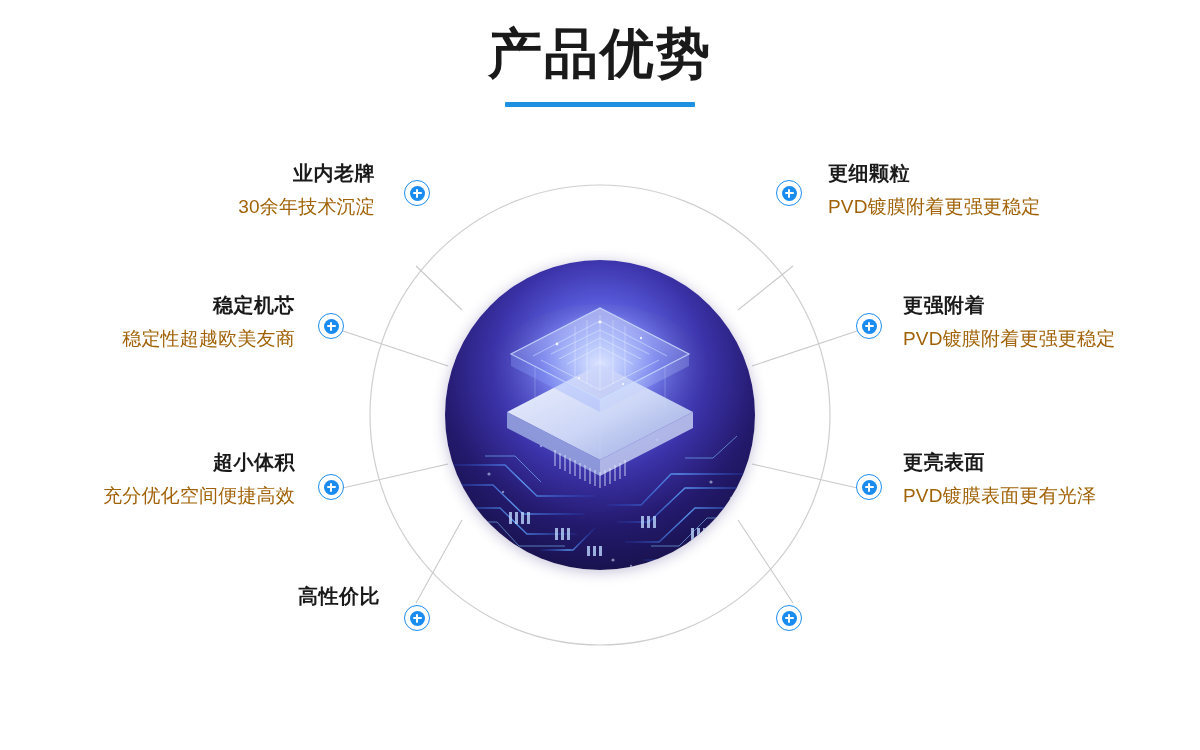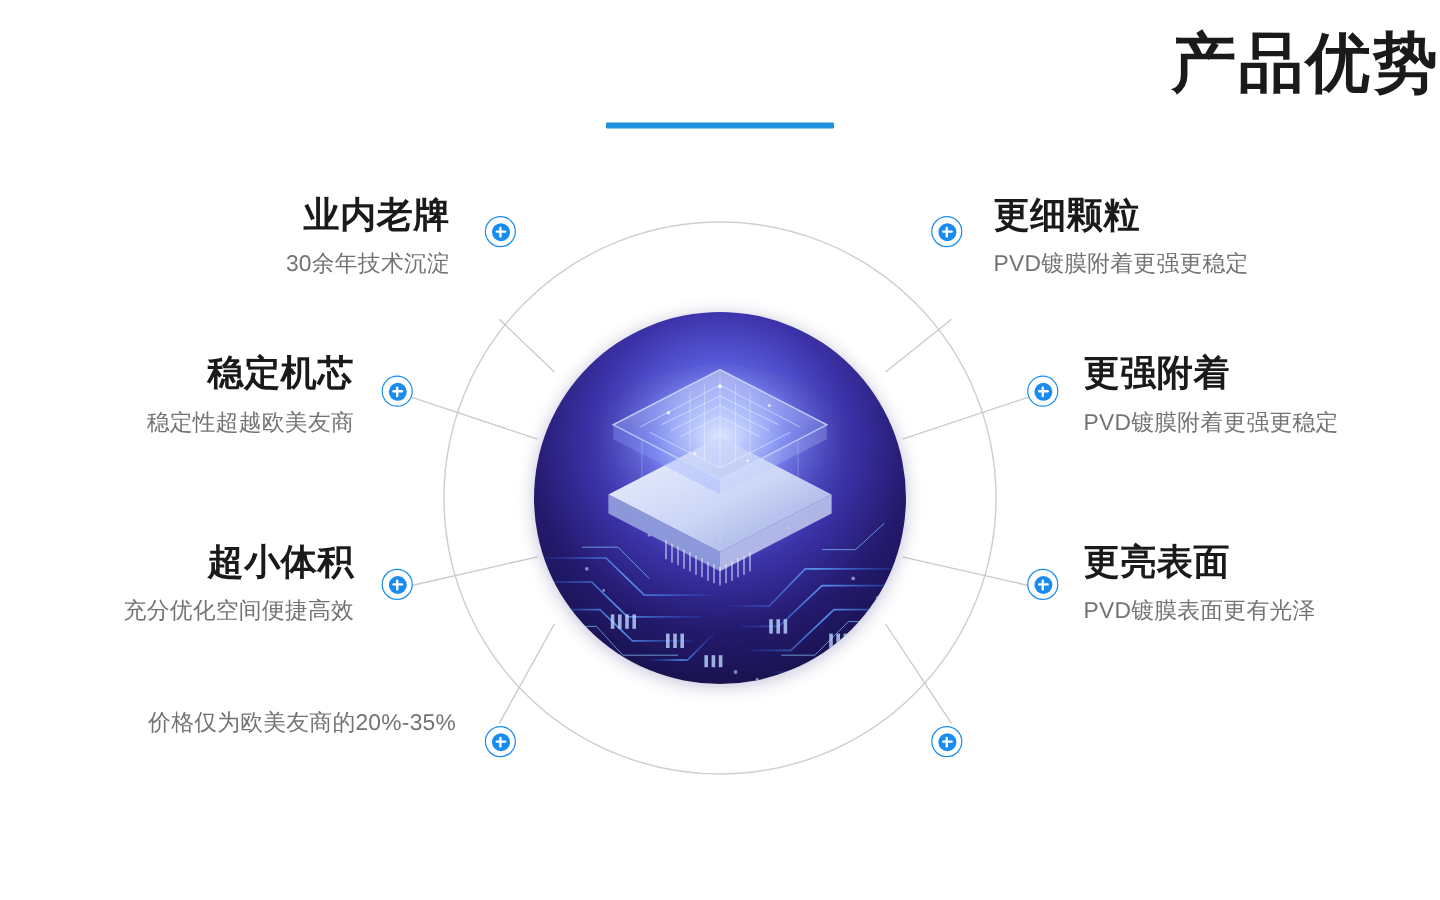--- a/index.html
+++ b/index.html
@@ -22,21 +22,21 @@
     height: 750px;
     background: #ffffff;
   }
 
   
   .header {
     position: absolute;
     top: 22px;
     left: 0;
     width: 1200px;
-    text-align: right;
+    text-align: center;
   }
   .page-title {
     font-size: 54px;
     font-weight: 700;
     letter-spacing: 2px;
     color: #1a1a1a;
     line-height: 1.15;
     font-family: "Liberation Sans", "DejaVu Sans", sans-serif;
   }
   .title-underline {
@@ -138,31 +138,31 @@
 
   
   .label {
     position: absolute;
     width: 330px;
   }
   .label.right { text-align: left; }
   .label.left  { text-align: right; }
 
   .label-title {
-    font-size: 30px;
+    font-size: 20px;
     font-weight: 700;
     color: #1a1a1a;
     line-height: 1.35;
     letter-spacing: 0.5px;
     white-space: nowrap;
   }
   .label-desc {
     font-size: 19px;
     font-weight: 400;
-    color: #737373;
+    color: #a16207;
     line-height: 1.45;
     margin-top: 6px;
     letter-spacing: 0.2px;
     white-space: nowrap;
   }
 </style>
 </head>
 <body>
 
 <div class="page">
@@ -371,21 +371,21 @@
       <div class="label-title">稳定机芯</div>
       <div class="label-desc">稳定性超越欧美友商</div>
     </div>
 
     <div class="label left" style="left:-35px; top:449px;">
       <div class="label-title">超小体积</div>
       <div class="label-desc">充分优化空间便捷高效</div>
     </div>
 
     <div class="label left" style="left:55px; top:583px; width:325px;">
-      <div class="label-desc">价格仅为欧美友商的20%-35%</div>
+      <div class="label-title">高性价比</div>
     </div>
 
     <div class="label right" style="left:828px; top:160px;">
       <div class="label-title">更细颗粒</div>
       <div class="label-desc">PVD镀膜附着更强更稳定</div>
     </div>
 
     <div class="label right" style="left:903px; top:292px;">
       <div class="label-title">更强附着</div>
       <div class="label-desc">PVD镀膜附着更强更稳定</div>

